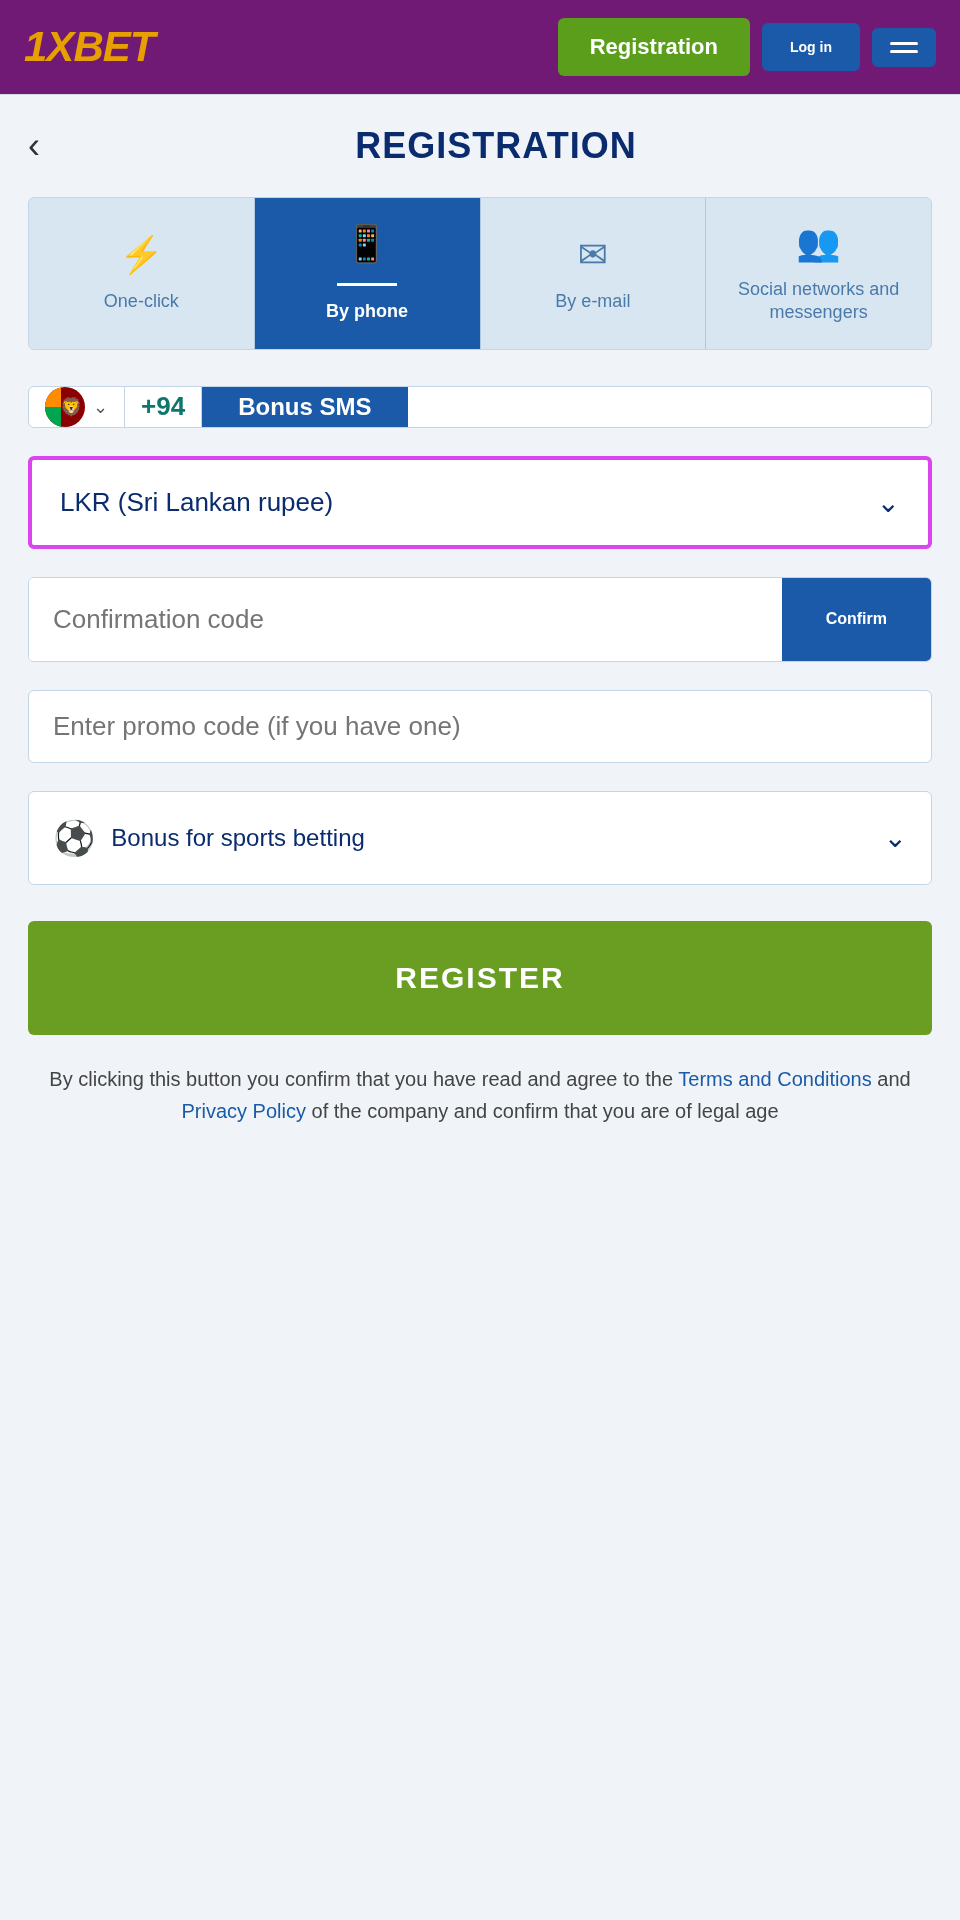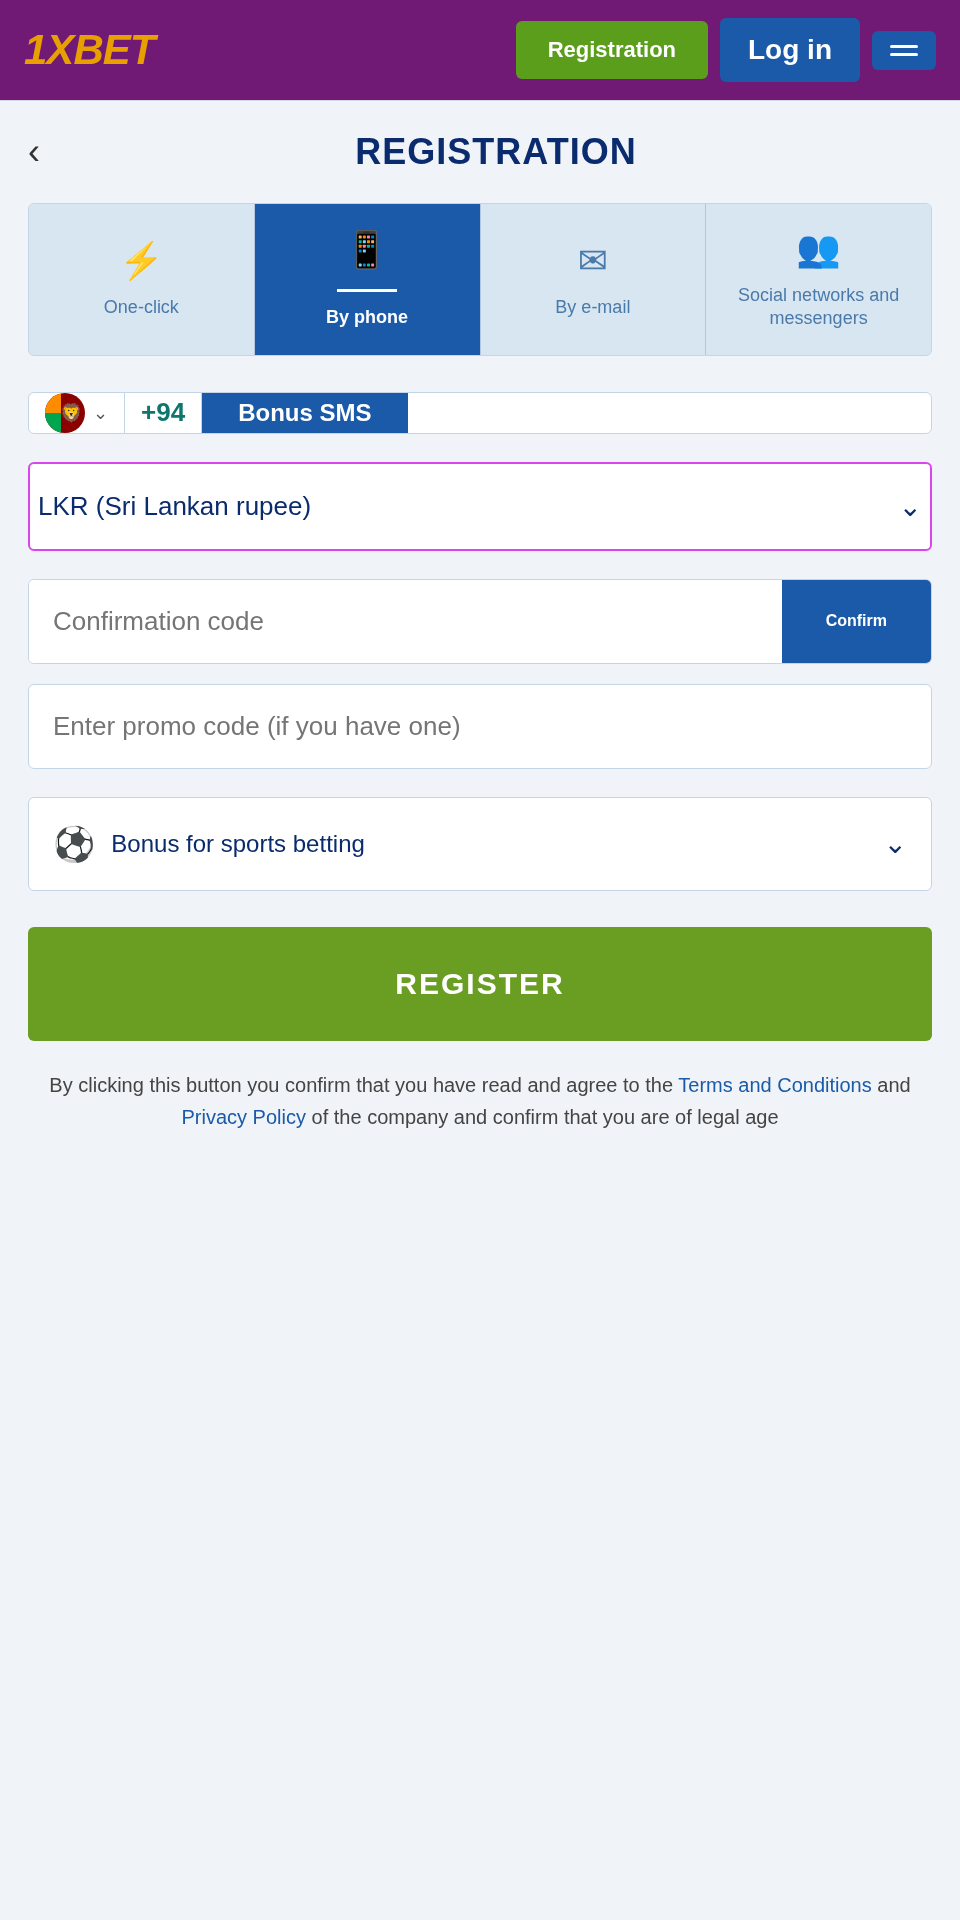--- a/index.html
+++ b/index.html
@@ -45,21 +45,21 @@
       font-size: 22px;
       font-weight: bold;
       cursor: pointer;
     }
     .btn-login {
       background: #1a5aa8;
       color: #fff;
       border: none;
       border-radius: 6px;
       padding: 16px 28px;
-      font-size: 28px;
+      font-size: 14px;
       font-weight: bold;
       cursor: pointer;
     }
     .btn-menu {
       background: #1a5aa8;
       border: none;
       border-radius: 6px;
       padding: 14px 18px;
       cursor: pointer;
       display: flex;
@@ -216,43 +216,43 @@
       cursor: pointer;
       white-space: nowrap;
     }
 
     
     .currency-dropdown {
       display: flex;
       align-items: center;
       justify-content: space-between;
       background: #fff;
-      border: 2px solid #d946ef;
-      border-radius: 6px;
-      padding: 26px 8px;
+      border: 4px solid #d946ef;
+      border-radius: 6px;
+      padding: 26px 28px;
       margin-bottom: 28px;
       cursor: pointer;
     }
     .currency-label {
       font-size: 26px;
       color: #0a2c6e;
     }
     .currency-chevron {
       font-size: 28px;
       color: #0a2c6e;
     }
 
     
     .confirm-row {
       display: flex;
       border: 1px solid #c5d5e8;
       border-radius: 6px;
       overflow: hidden;
       background: #fff;
-      margin-bottom: 20px;
+      margin-bottom: 28px;
     }
     .confirm-input {
       flex: 1;
       border: none;
       outline: none;
       font-size: 26px;
       color: #aaa;
       padding: 26px 24px;
     }
     .btn-confirm {
@@ -264,21 +264,21 @@
       font-weight: bold;
       cursor: pointer;
     }
 
     
     .promo-input {
       width: 100%;
       border: 1px solid #c5d5e8;
       border-radius: 6px;
       background: #fff;
-      padding: 26px 24px;
+      padding: 20px 24px;
       font-size: 26px;
       color: #aaa;
       outline: none;
       margin-bottom: 28px;
       display: block;
     }
 
     
     .bonus-dropdown {
       display: flex;

